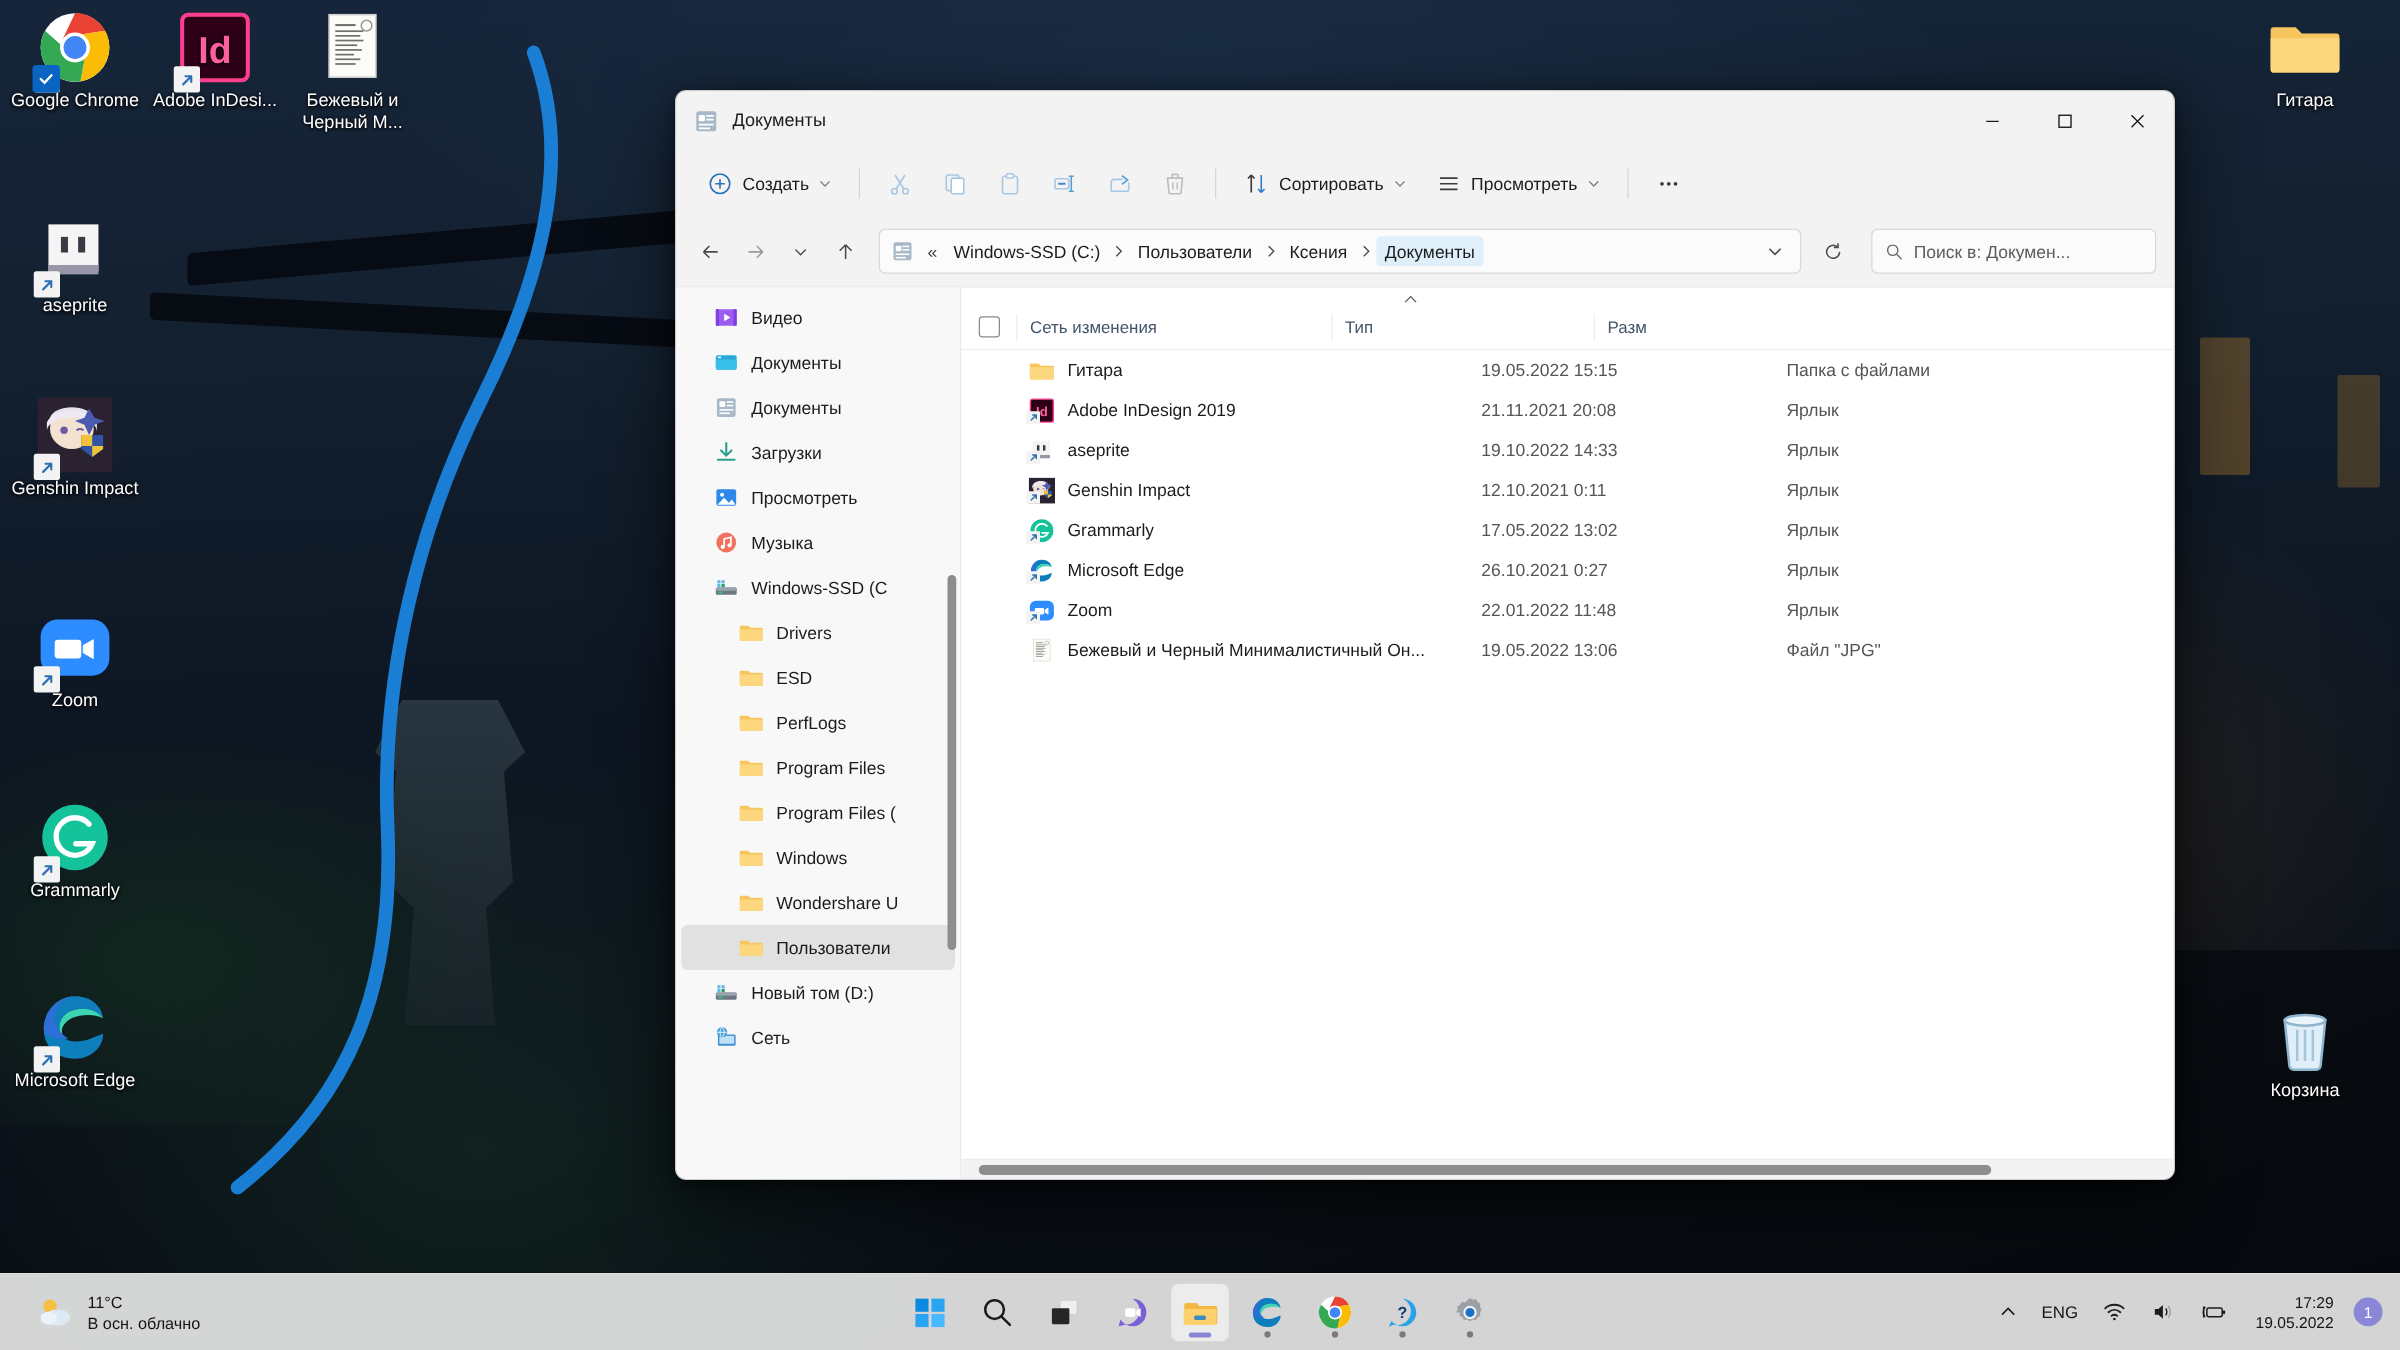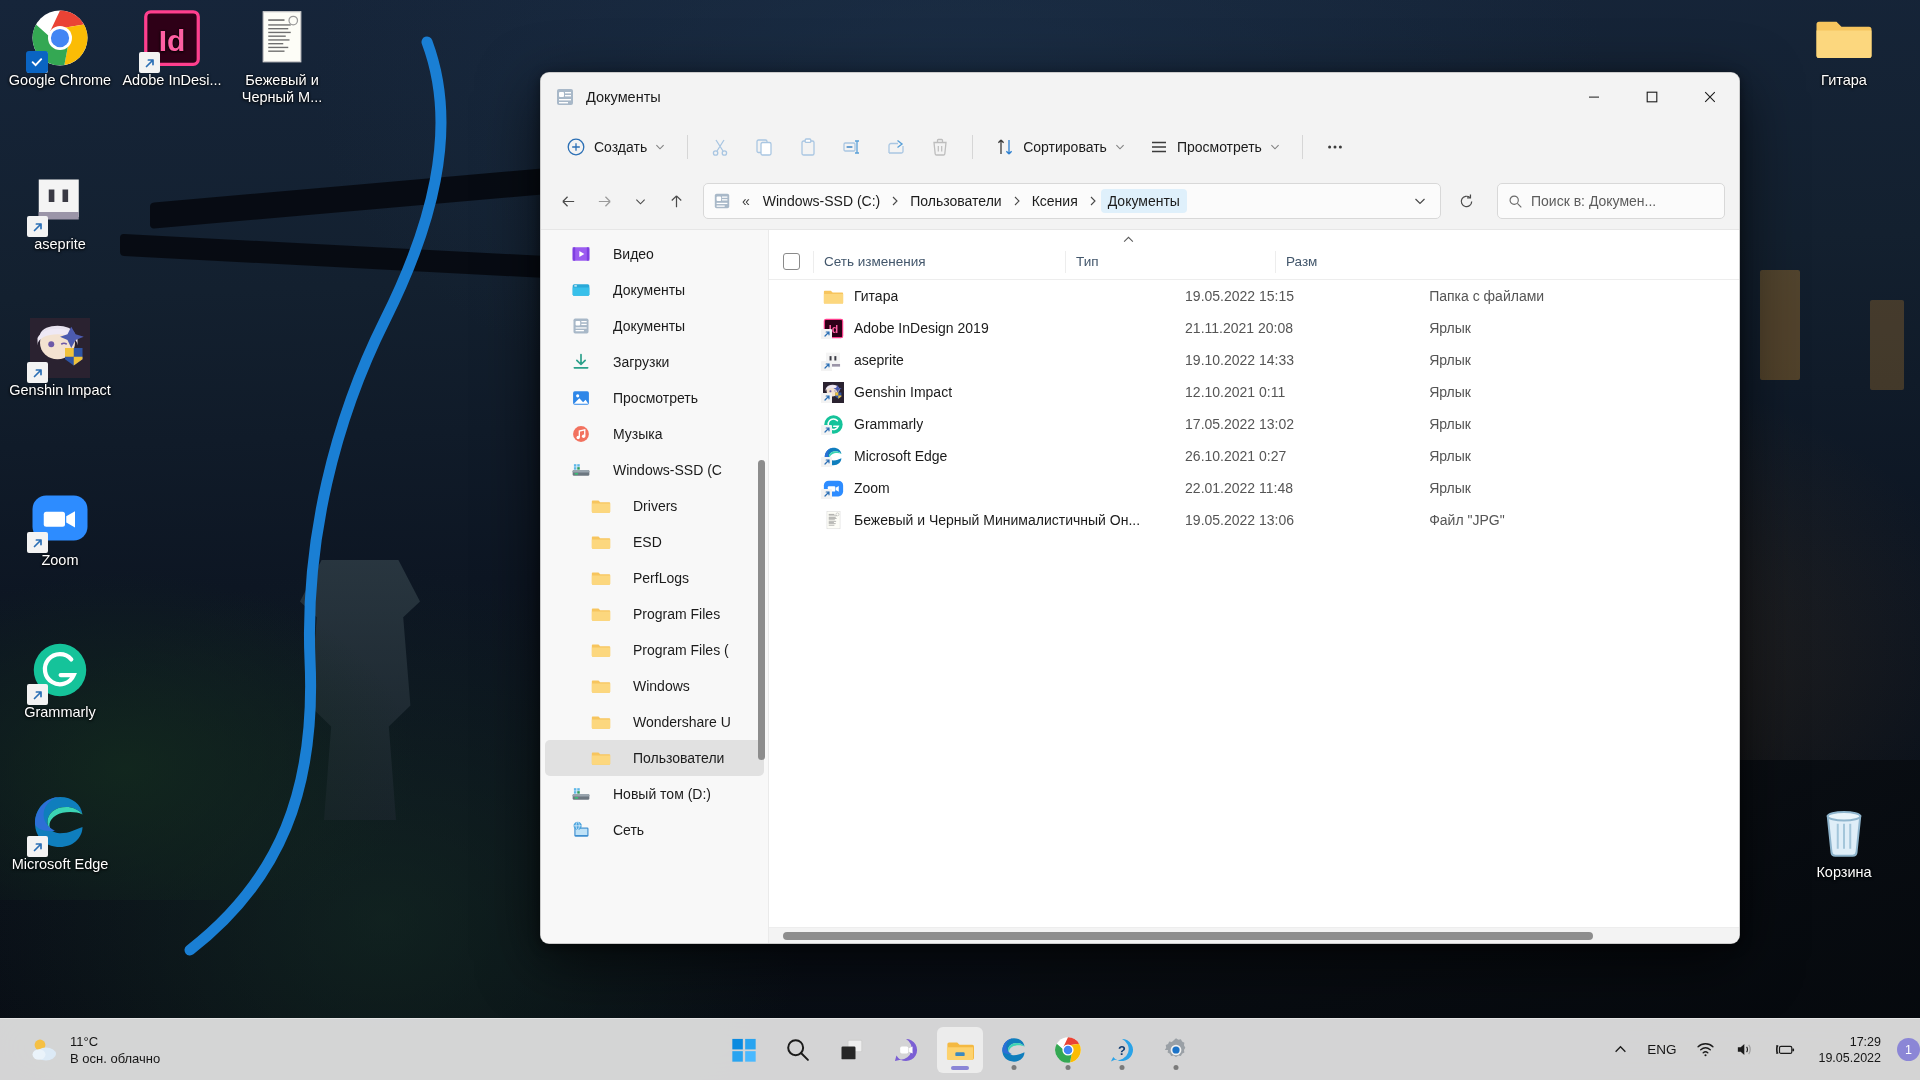--- a/index.html
+++ b/index.html
@@ -210,21 +210,21 @@
     flex: 0 0 228px;
     background: #f8f8f8;
     border-right: 1px solid #eaeaea;
     padding-top: 6px;
     position: relative;
     overflow: hidden;
   }
   .navitem {
     height: 36px;
     display: flex; align-items: center;
-    gap: 22px;
+    gap: 10px;
     padding-left: 26px;
     margin: 0 4px;
     border-radius: 5px;
     font-size: 14px; color: #1b1b1b;
     cursor: pointer;
     white-space: nowrap;
   }
   .navitem.indent { padding-left: 46px; }
   .navitem.selected { background: #e1e1e1; }
   .navitem .ni-ico { width: 20px; height: 20px; flex: 0 0 auto; }
@@ -356,20 +356,21 @@
     position: relative;
   }
   .tbapp.active { background: rgba(255,255,255,.55); }
   .tbapp .dot {
     position: absolute; bottom: 3px; left: 50%; transform: translateX(-50%);
     width: 5px; height: 5px; border-radius: 50%; background: #7a7a7a;
   }
   .tbapp.active .dot { width: 18px; height: 4px; border-radius: 3px; background: #8b86d6; }
   .tray {
     margin-left: auto; display: flex; align-items: center; gap: 4px;
+    padding-right: 14px;
     justify-content: flex-end;
   }
   .tray-btn {
     height: 44px; padding: 0 8px;
     display: flex; align-items: center; justify-content: center;
     border-radius: 5px; cursor: pointer;
   }
   .lang { font-size: 13.5px; color: #161616; }
   .clock {
     text-align: right; font-size: 12.5px; color: #161616;

